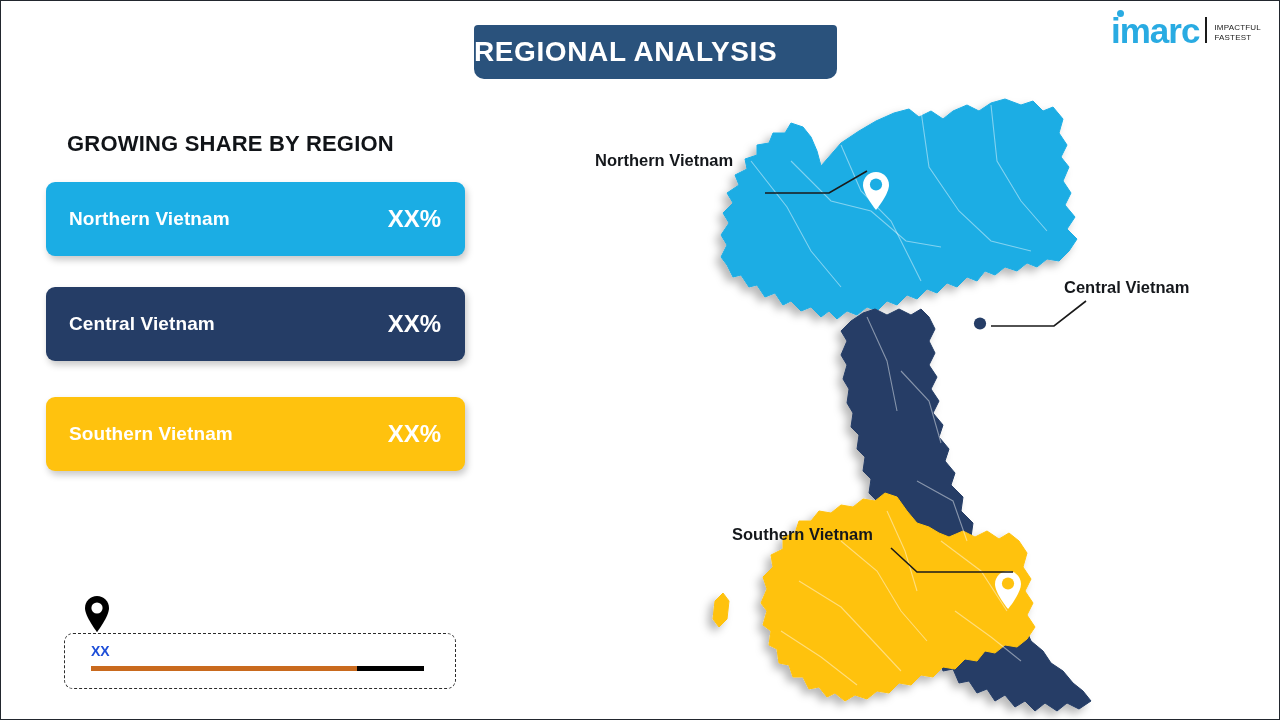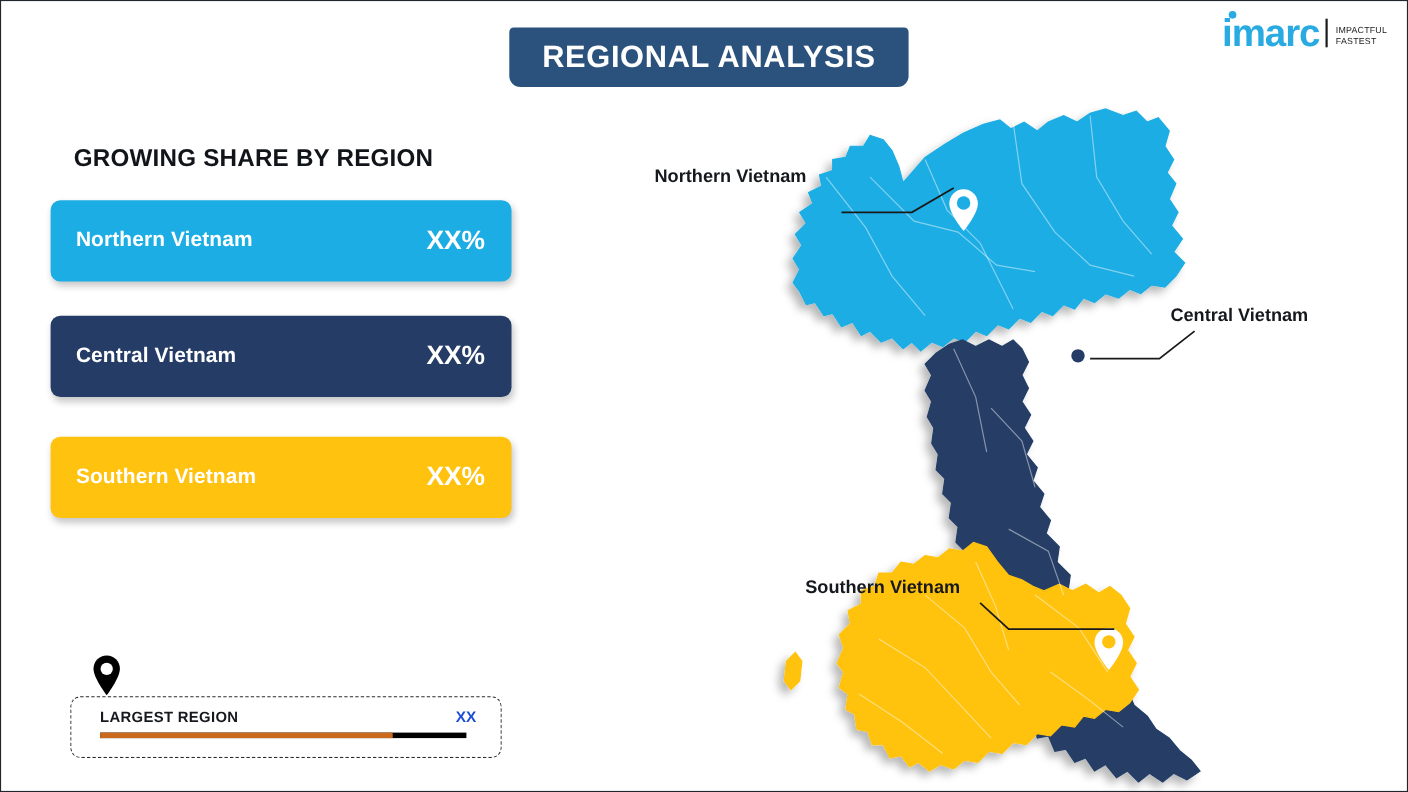--- a/index.html
+++ b/index.html
@@ -15,25 +15,25 @@
     position: relative;
     width: 1280px; height: 720px;
     background: #ffffff;
     border: 1px solid #22272e;
     overflow: hidden;
   }
 
   
   #title-banner {
     position: absolute;
-    left: 462px; top: 24px;
+    left: 473px; top: 24px;
     width: 363px; height: 54px;
     background: #2a527c;
     border-radius: 4px 4px 10px 10px;
-    display: flex; align-items: center; justify-content: center;
+    display: flex; align-items: center; 
   }
   #title-banner .txt {
     color: #ffffff;
     font-size: 28px;
     font-weight: bold;
     letter-spacing: .6px;
     white-space: nowrap;
   }
 
   
@@ -192,21 +192,20 @@
     <span class="val">XX%</span>
   </div>
 
   <div class="metric" id="metric-largest">
     <svg class="pin" viewBox="0 0 30 38">
       <path d="M15 1C8.4 1 3 6.3 3 12.9c0 8.6 12 24.1 12 24.1s12-15.5 12-24.1C27 6.3 21.6 1 15 1z" fill="#000"></path>
       <circle cx="15" cy="13" r="5.6" fill="#fff"></circle>
     </svg>
     <div class="box">
       <div class="row">
-        <span class="label">LARGEST REGION</span>
         <span class="num">XX</span>
       </div>
       <div class="track">
         <div class="fill" id="fill-largest" style="width: 80%; background: rgb(201, 106, 30);"></div>
       </div>
     </div>
   </div>
 
 
   <div id="map-wrap">

